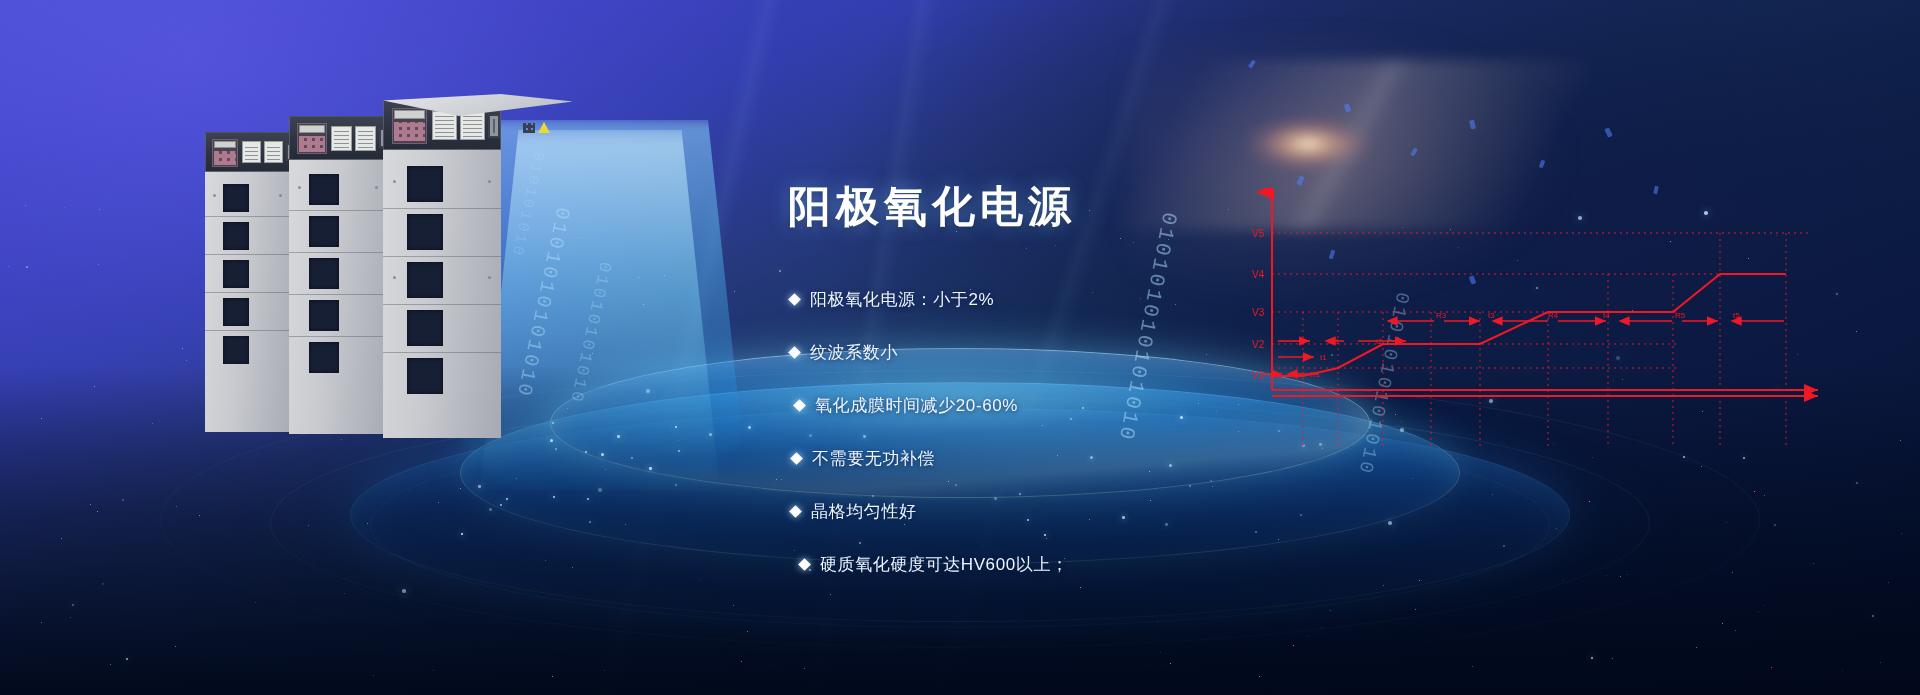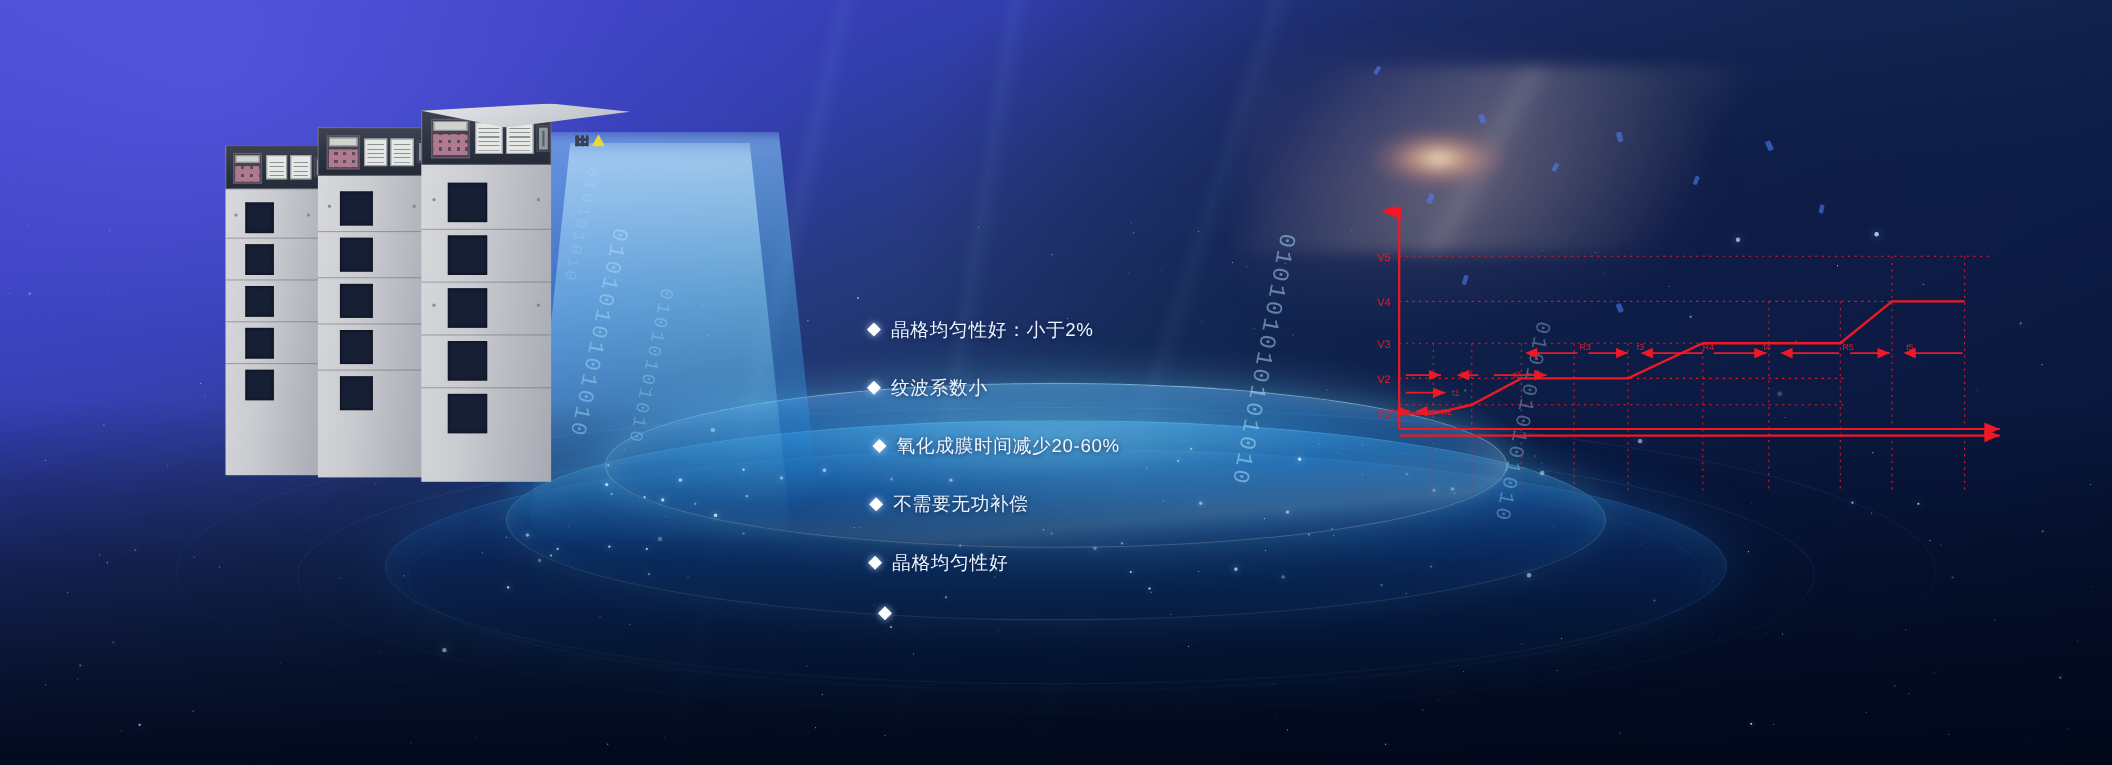--- a/index.html
+++ b/index.html
@@ -609,44 +609,46 @@
 
     <div class="side" style="left:296px; top:8px; width:72px; height:210px; clip-path:polygon(0% 0%, 100% 9%, 100% 100%, 0% 93%);"></div>
     <div class="cab-top" style="left:178px; top:-6px; width:190px; height:22px; clip-path:polygon(0% 30%, 62% 0%, 100% 34%, 40% 100%);"></div>
 
     <div class="warn-badge" style="left:318px; top:22px;">
       <div class="warn-dots"></div>
       <div class="warn-tri"></div>
     </div>
   </div>
 
+  <div class="title">阳极氧化电源</div>
 
   <div class="bullets">
     <div class="bullet" style="margin-bottom:30px;">
       <span class="dia"></span>
-      <span class="txt">晶格均匀性好：小于2%</span>
+      <span class="txt">阳极氧化电源：小于2%</span>
     </div>
     <div class="bullet" style="margin-bottom:30px;">
       <span class="dia"></span>
       <span class="txt">纹波系数小</span>
     </div>
     <div class="bullet" style="margin-bottom:30px; margin-left:5px;">
       <span class="dia"></span>
       <span class="txt">氧化成膜时间减少20-60%</span>
     </div>
     <div class="bullet" style="margin-bottom:30px; margin-left:2px;">
       <span class="dia"></span>
       <span class="txt">不需要无功补偿</span>
     </div>
     <div class="bullet" style="margin-bottom:30px; margin-left:1px;">
       <span class="dia"></span>
       <span class="txt">晶格均匀性好</span>
     </div>
     <div class="bullet" style="margin-left:10px;">
       <span class="dia"></span>
+      <span class="txt">硬质氧化硬度可达HV600以上；</span>
     </div>
   </div>
 
   <div class="chart">
     <svg width="590" height="300" viewBox="0 0 590 300">
       <defs>
         <marker id="arrR" markerWidth="8" markerHeight="8" refX="7" refY="3" orient="auto">
           <path d="M0,0 L7,3 L0,6 z" fill="#f01824"></path>
         </marker>
         <marker id="arrL" markerWidth="8" markerHeight="8" refX="1" refY="3" orient="auto">

